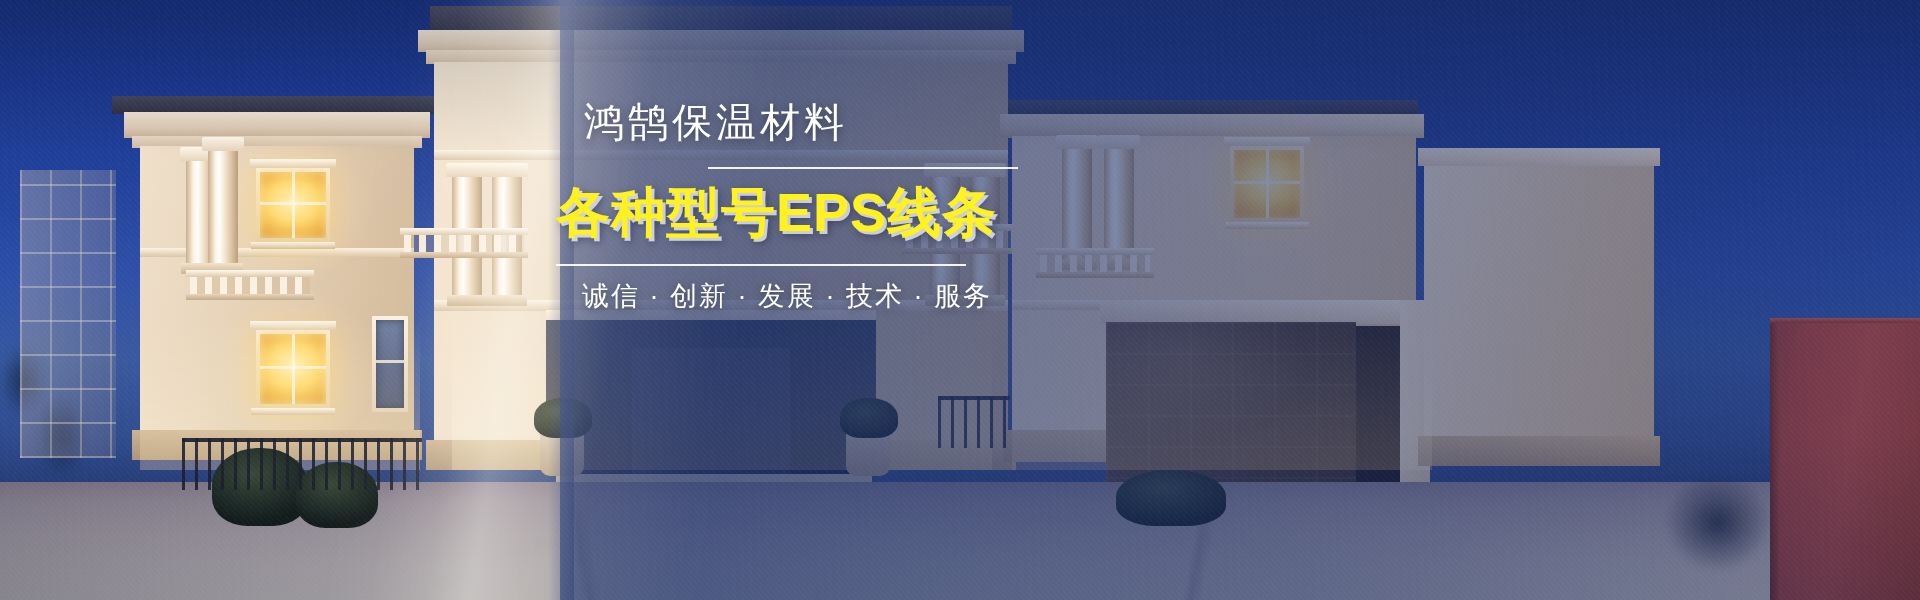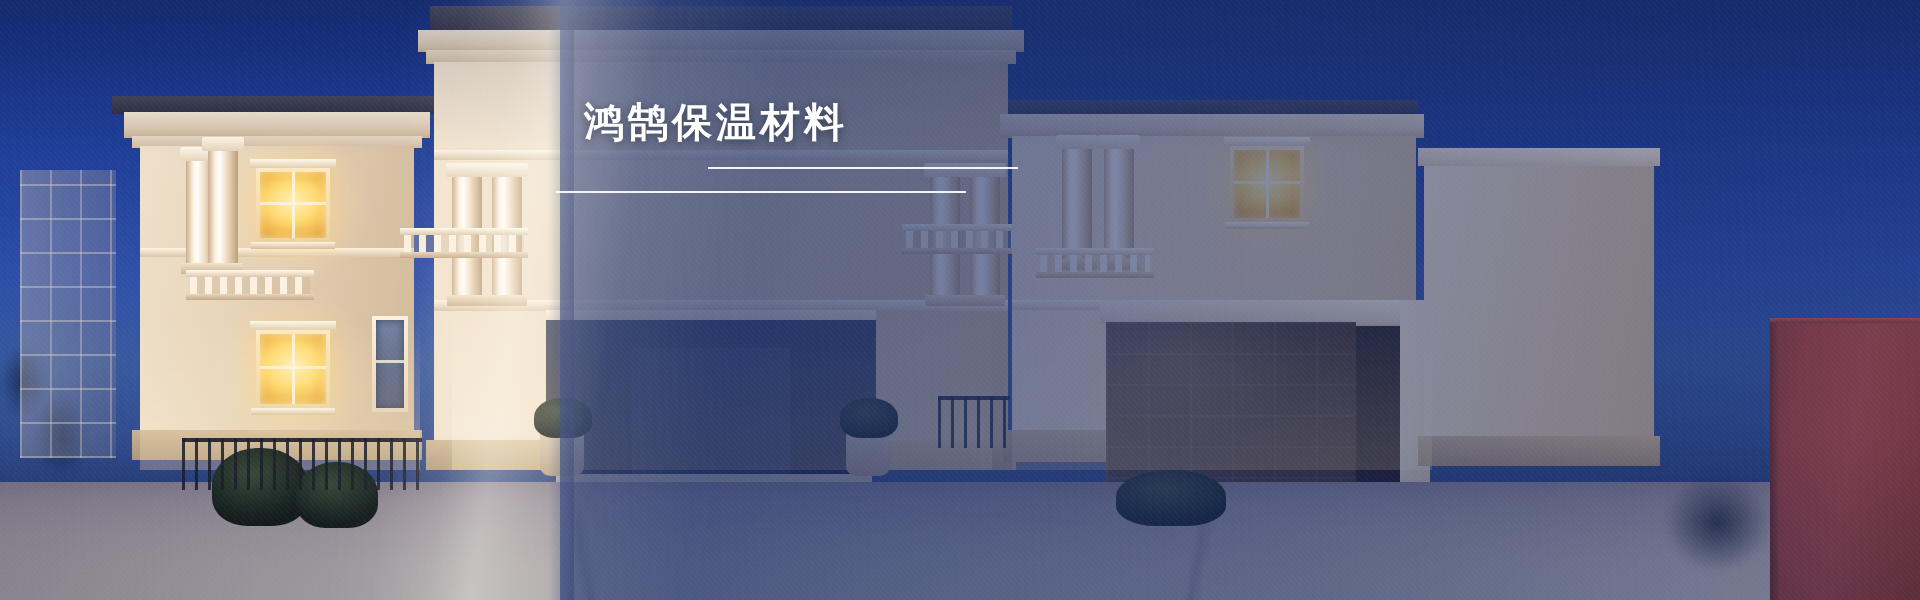--- a/index.html
+++ b/index.html
@@ -309,21 +309,21 @@
     background:linear-gradient(90deg,
       rgba(255,226,180,0) 0%, rgba(255,230,186,.14) 52%, rgba(255,226,180,0) 100%);
     mix-blend-mode:screen; filter:blur(14px);
   }
 
   
   .text-block {
     position:absolute; left:556px; top:96px; width:470px;
   }
   .brand {
-    font-size:40px; color:#ffffff; letter-spacing:4px; font-weight:700;
+    font-size:40px; color:#ffffff; letter-spacing:4px; font-weight:400;
     text-shadow:0 2px 10px rgba(0,0,0,.42);
     padding-left:28px; line-height:1.32;
   }
   .rule {
     height:2px; background:rgba(255,255,255,.92); margin:18px 0 14px 152px;
     width:310px;
   }
   .headline {
     font-size:54px; line-height:1.10; font-weight:bold; color:#fff21f;
     letter-spacing:1px; padding-left:0;
@@ -488,17 +488,19 @@
   <div class="overlay-edge"></div>
   <div class="overlay-panel"></div>
   <div class="streak2"></div>
   <div class="streak"></div>
   <div class="screen-tex"></div>
 
   <div class="text-block">
     <div class="brand">鸿鹄保温材料</div>
     <div class="rule"></div>
     <div class="headline">
+      <div>各种型号EPS线条</div>
     </div>
     <div class="rule2"></div>
+    <div class="tagline">诚信 · 创新 · 发展 · 技术 · 服务</div>
   </div>
 
 </div>
 
 </body></html>

